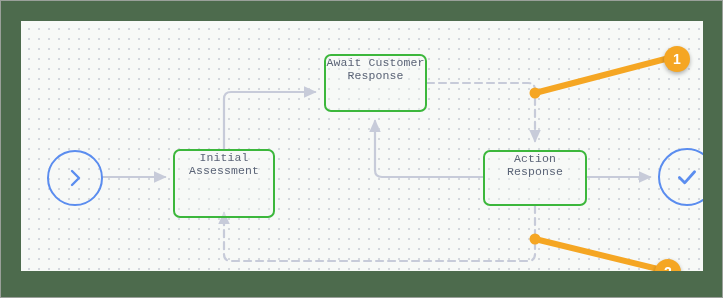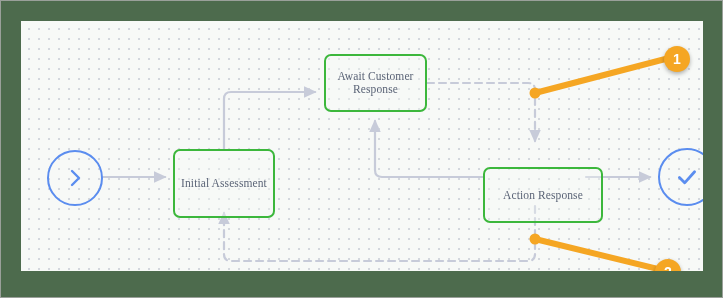--- a/index.html
+++ b/index.html
@@ -40,37 +40,37 @@
     height: 298px;
     overflow: visible;
   }
   .node {
     position: absolute;
     box-sizing: border-box;
     border: 2px solid #3cb73c;
     border-radius: 7px;
     background: rgba(247,249,247,0.35);
     display: flex;
-    align-items: center;
+    align-items: flex-start;
     justify-content: center;
     text-align: center;
     color: #5b6477;
     font-size: 11.5px;
     line-height: 13px;
-    font-family: Liberation Serif, serif;
+    font-family: Liberation Mono, monospace;
     letter-spacing: 0.1px;
   }
   #node-initial-assessment {
     left: 152px; top: 128px; width: 102px; height: 69px;
   }
   #node-await-customer-response {
     left: 303px; top: 33px; width: 103px; height: 58px;
   }
   #node-action-response {
-    left: 462px; top: 129px; width: 120px; height: 56px; margin-top: 17px;
+    left: 462px; top: 129px; width: 104px; height: 56px;
   }
   .endpoint {
     position: absolute;
     box-sizing: border-box;
     border: 2px solid #5b8def;
     border-radius: 50%;
     display: flex;
     align-items: center;
     justify-content: center;
   }

